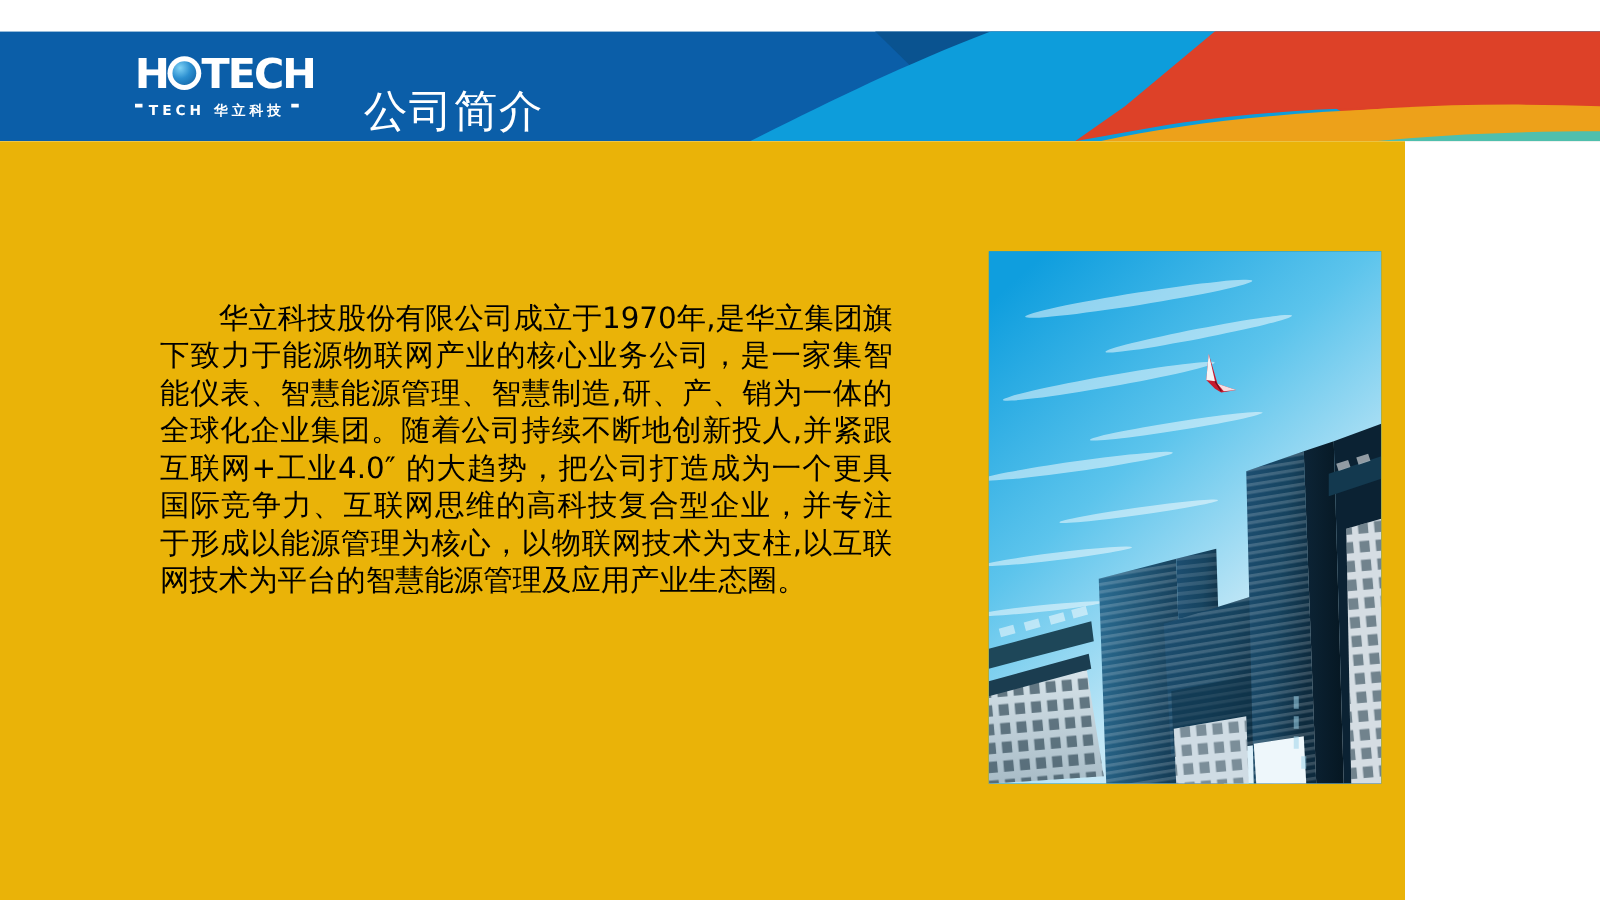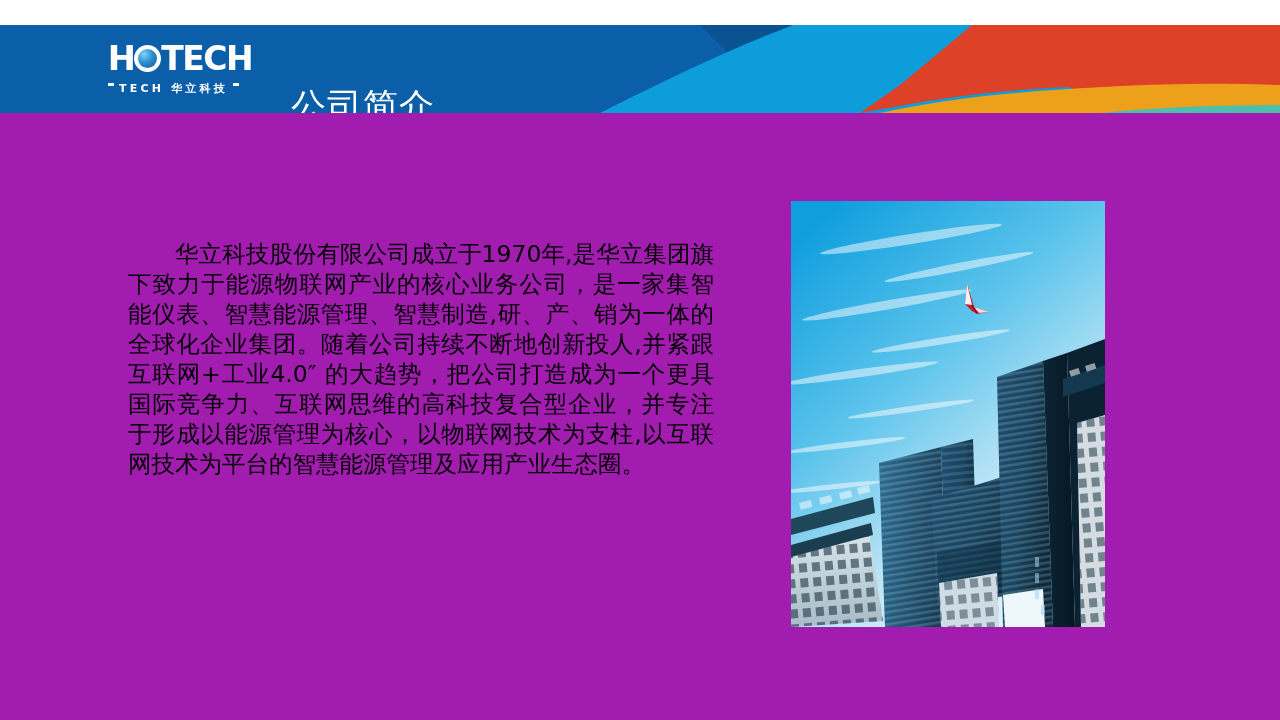--- a/index.html
+++ b/index.html
@@ -75,27 +75,26 @@
   
   #header-title{
     position:absolute;left:291px;top:45px;
     font-family:"DejaVu Sans","Liberation Sans",sans-serif;
     font-size:35px;
     font-weight:normal;
     color:#ffffff;
     letter-spacing:1px;
     line-height:40px;
     white-space:nowrap;
-    margin-top:16px;
   }
 
   
   #slide-body{
-    position:absolute;left:0;top:113px;width:1280px;height:607px;
-    background:#a21caf;
+    position:absolute;left:0;top:113px;width:1124px;height:607px;
+    background:#eab308;
   }
 
   #intro-paragraph{
     position:absolute;left:128px;top:102px;width:586px;
     font-family:"DejaVu Sans","Liberation Sans",sans-serif;
     font-size:23.5px;
     line-height:30px;
     color:#000000;
     text-align:justify;
     text-justify:inter-ideograph;

